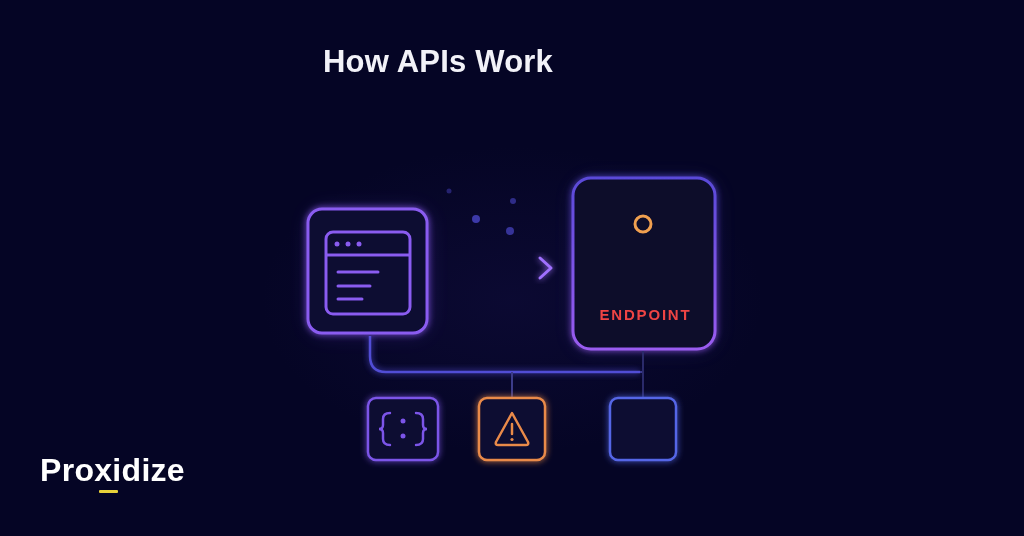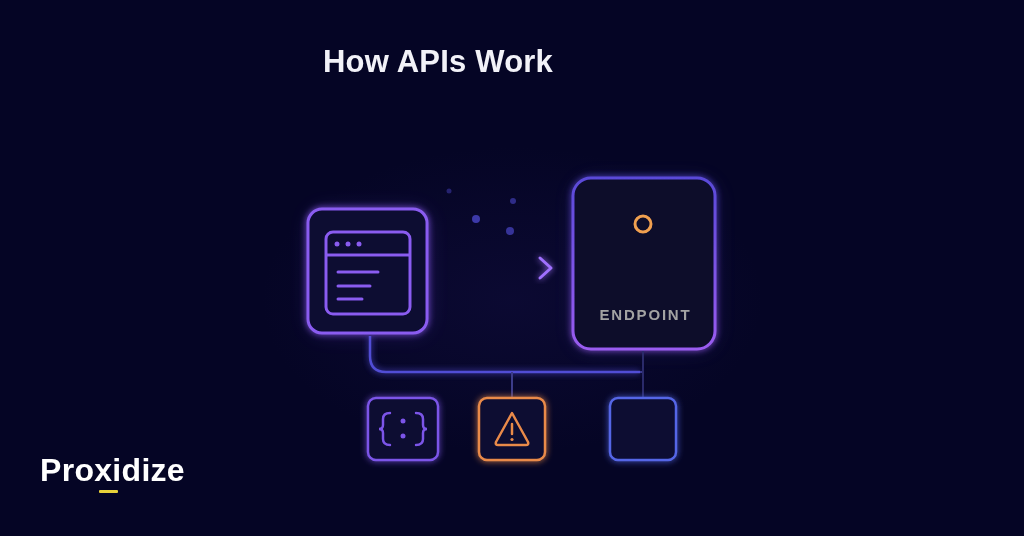--- a/index.html
+++ b/index.html
@@ -35,21 +35,21 @@
     svg.diagram {
       position: absolute;
       left: 0; top: 0;
       width: 1024px; height: 536px;
     }
     .endpoint-label {
       position: absolute;
       left: 572px; top: 306px;
       width: 147px;
       text-align: center;
-      color: #a3a3a3;
+      color: #ef4444;
       font-size: 15px;
       font-weight: 700;
       letter-spacing: 1.8px;
     }
     .brand {
       position: absolute;
       left: 40px; top: 452px;
       color: #ffffff;
       font-size: 32px;
       font-weight: 700;

